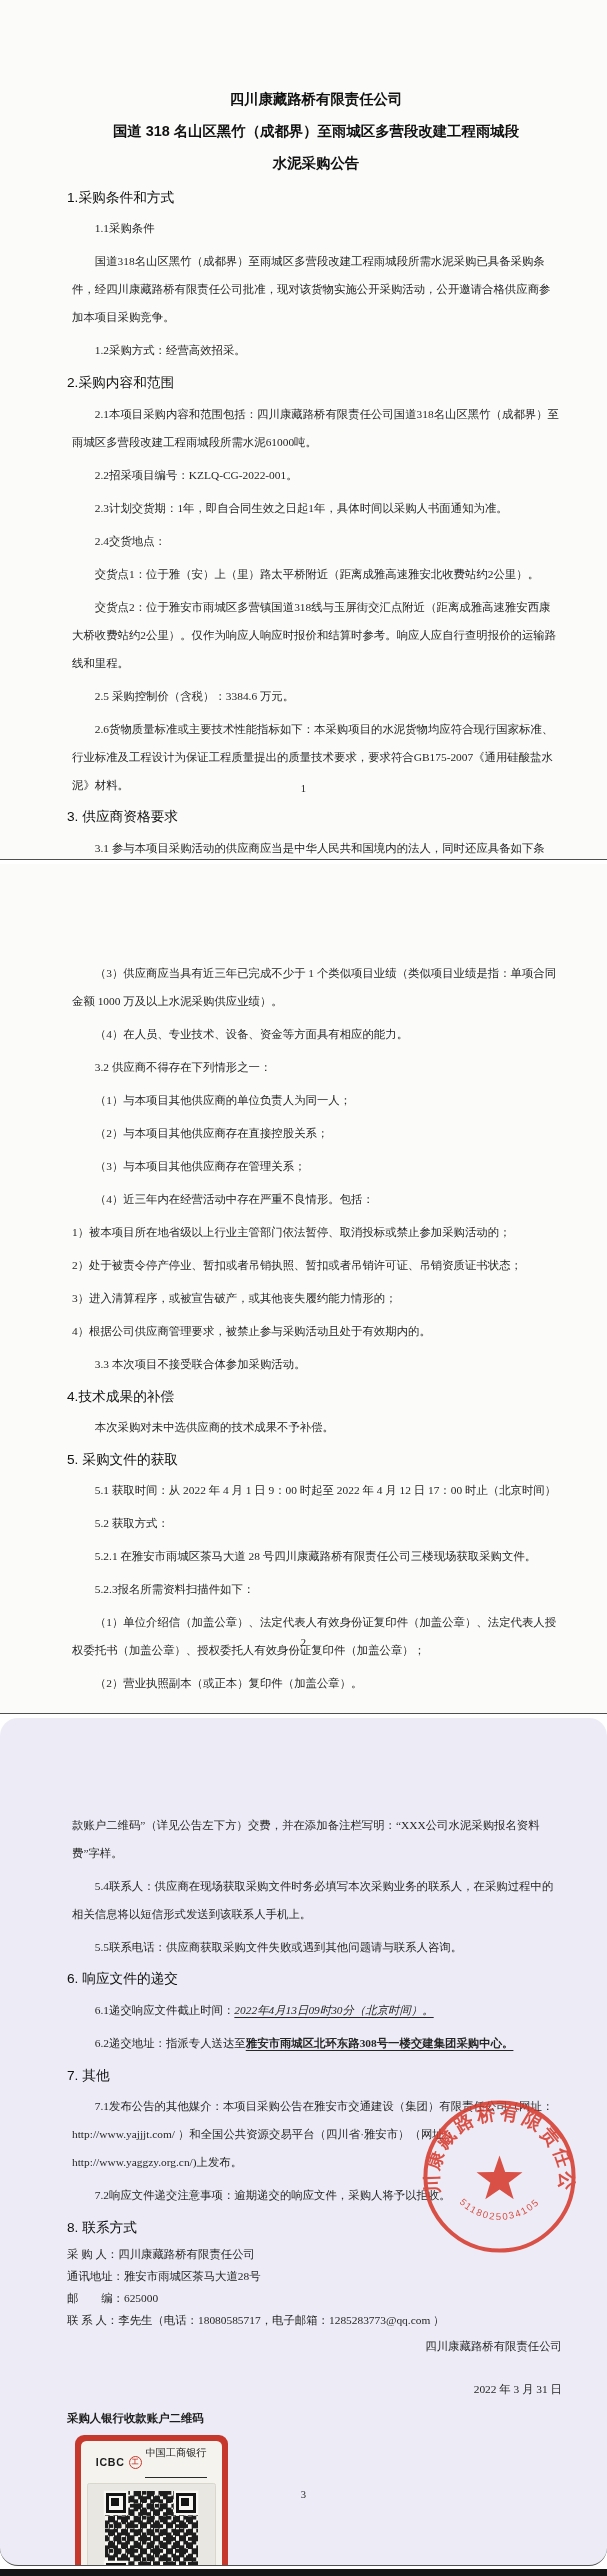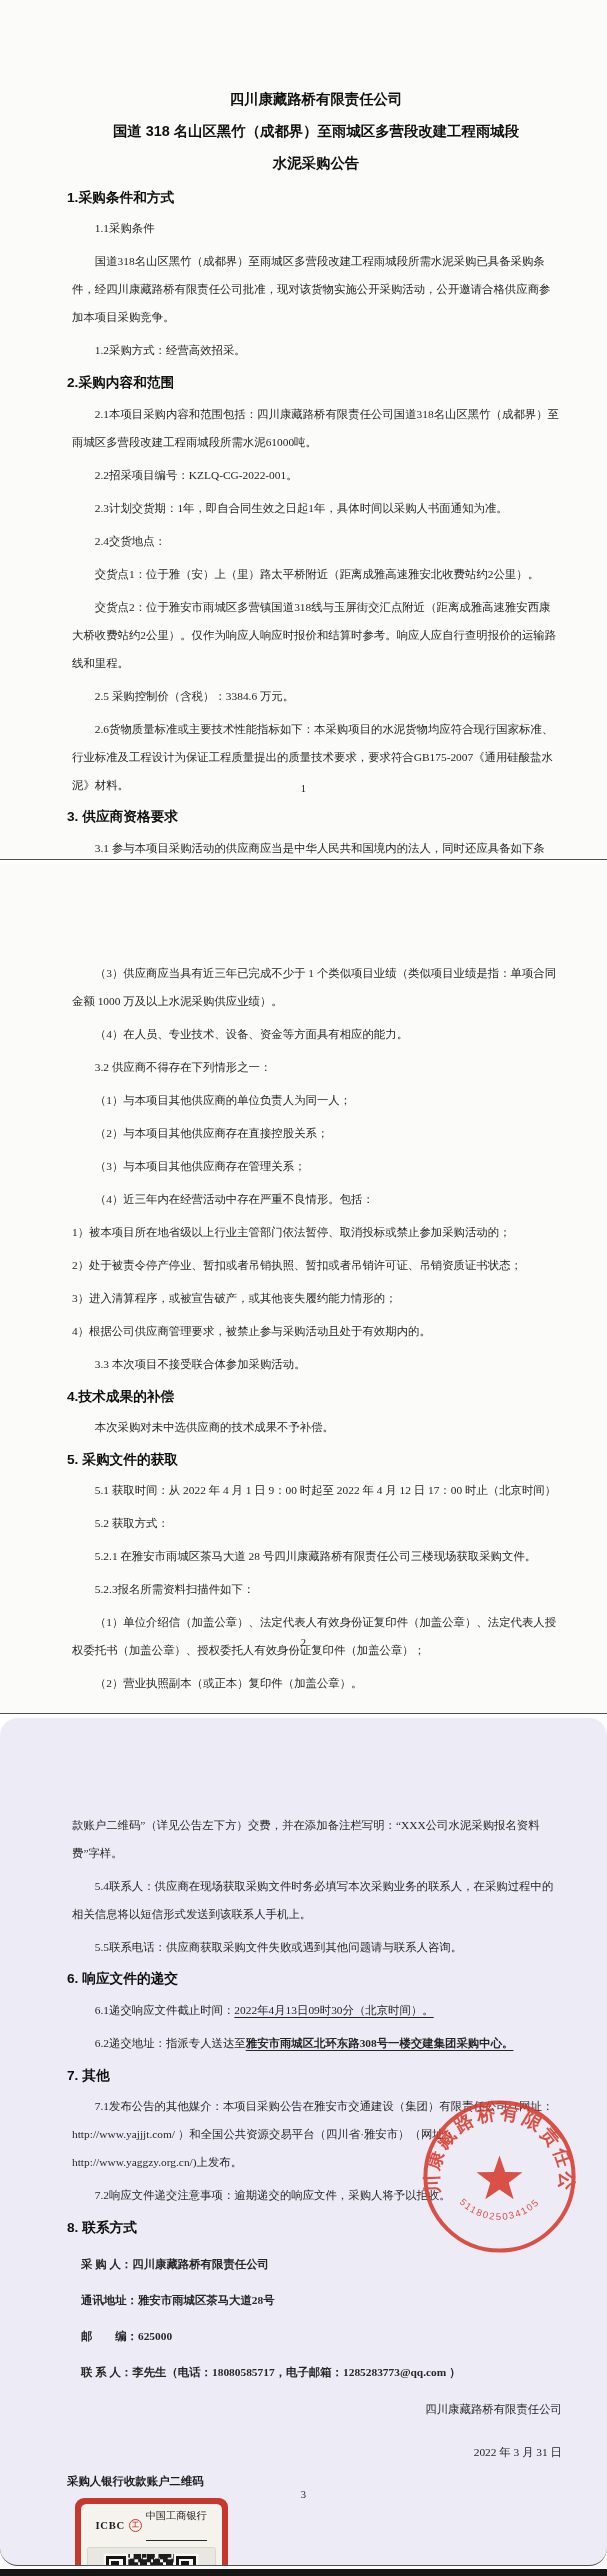--- a/index.html
+++ b/index.html
@@ -4,40 +4,40 @@
 <style>
   html,body{margin:0;padding:0;}
   body{width:607px;background:#ffffff;font-family:"Liberation Serif",serif;color:#262626;}
   .page{position:relative;box-sizing:border-box;overflow:hidden;border-bottom:1.5px solid #4f4f4f;margin-bottom:3.8px;}
   .page-1,.page-2{background:#fbfbfa;}
   .page-3{background:#edecf6;}
   .page-1{height:860px;padding:83px 42px 0 67px;}
   .page-2{height:850px;padding:90px 42px 0 67px;}
   .page-3{height:848px;padding:88px 42px 0 67px;border-radius:18px;}
   .doc-title{text-align:center;font-family:"Liberation Sans",sans-serif;font-weight:bold;font-size:14.4px;line-height:32px;color:#101010;}
-  .h{font-family:"Liberation Sans",sans-serif;font-weight:bold;font-size:13.7px;color:#101010;margin:6.8px 0 3.8px;line-height:23.5px;}
+  .h{font-family:"Liberation Sans",sans-serif;font-weight:normal;font-size:13.7px;color:#101010;margin:6.8px 0 3.8px;line-height:23.5px;}
   .p{font-size:11.4px;line-height:28px;text-indent:2em;margin:5px;}
   .p.noind{text-indent:0;}
-  .u{text-decoration:underline;text-underline-offset:3px;}
+  .u{text-decoration:underline;text-underline-offset:3px;font-style:italic;}
   .ub{text-decoration:underline;text-underline-offset:3px;font-weight:bold;}
   .pagenum{position:absolute;bottom:65px;left:0;right:0;text-align:center;font-size:10.6px;color:#222;}
-  .contact-line{font-size:11.4px;line-height:22px;margin:14px;white-space:pre-wrap;font-weight:bold;}
+  .contact-line{font-size:11.4px;line-height:22px;margin:0;white-space:pre-wrap;}
   .sig-company{text-align:right;font-size:11.4px;line-height:24px;margin-top:3px;padding-right:3px;position:relative;z-index:1;}
   .sig-date{text-align:right;font-size:11.4px;line-height:23px;margin-top:20px;padding-right:3px;position:relative;z-index:1;}
   
   .seal{position:absolute;top:378px;right:27px;width:161px;height:161px;opacity:.87;z-index:2;}
   .seal-text{font-family:"Liberation Sans",sans-serif;font-size:23px;font-weight:bold;fill:#d73a2c;letter-spacing:4px;}
   .seal-num{font-family:"Liberation Sans",sans-serif;font-size:12px;fill:#d73a2c;letter-spacing:2px;}
   
   .qr-label{font-size:11.4px;line-height:23px;margin-top:6px;font-weight:bold;color:#1d1d1d;}
   .qr-card{width:153px;margin:4.6px 0 0 7.6px;background:#c7382c;border-radius:9px;padding:6px;box-sizing:border-box;}
   .qr-inner{border-radius:5.3px;overflow:hidden;}
   .qr-top{background:#f5f3ee;padding:5.3px 6px 4.6px;}
   .qr-header{display:flex;align-items:center;justify-content:center;gap:3.8px;}
-  .icbc-abbr{font-family:Liberation Serif, serif;font-weight:bold;font-size:10.6px;color:#1c1c1c;letter-spacing:0.8px;}
+  .icbc-abbr{font-family:Liberation Sans, sans-serif;font-weight:bold;font-size:10.6px;color:#1c1c1c;letter-spacing:0.8px;}
   .icbc-logo{width:13px;height:13px;border-radius:50%;border:1.5px solid #c7382c;display:flex;align-items:center;justify-content:center;box-sizing:border-box;}
   .icbc-glyph{color:#c7382c;font-size:6.8px;font-weight:bold;line-height:1;}
   .bank-name{font-family:"Liberation Sans",sans-serif;font-weight:normal;font-size:10.2px;color:#1c1c1c;border-bottom:1.5px solid #2a2a2a;padding-bottom:17px;}
   .qr-panel{background:#e9e7e1;border:0.8px solid #d9d6ce;margin-top:5.3px;padding:6.8px;border-radius:2.3px;}
   .qr-code{position:relative;width:93px;height:93px;margin:0 auto;background-color:#f7f6f2;
     background-image:
       repeating-conic-gradient(#1d1d1d 0% 25%, transparent 0% 50%),
       repeating-conic-gradient(#1d1d1d 0% 25%, transparent 0% 50%);
     background-position:0 0,3px 5.3px;background-size:8.3px 8.3px,13px 13px;}
   .qr-finder{position:absolute;width:20px;height:20px;background:#f7f6f2;border:3.8px solid #141414;box-sizing:border-box;box-shadow:0 0 0 2.3px #f7f6f2;}

